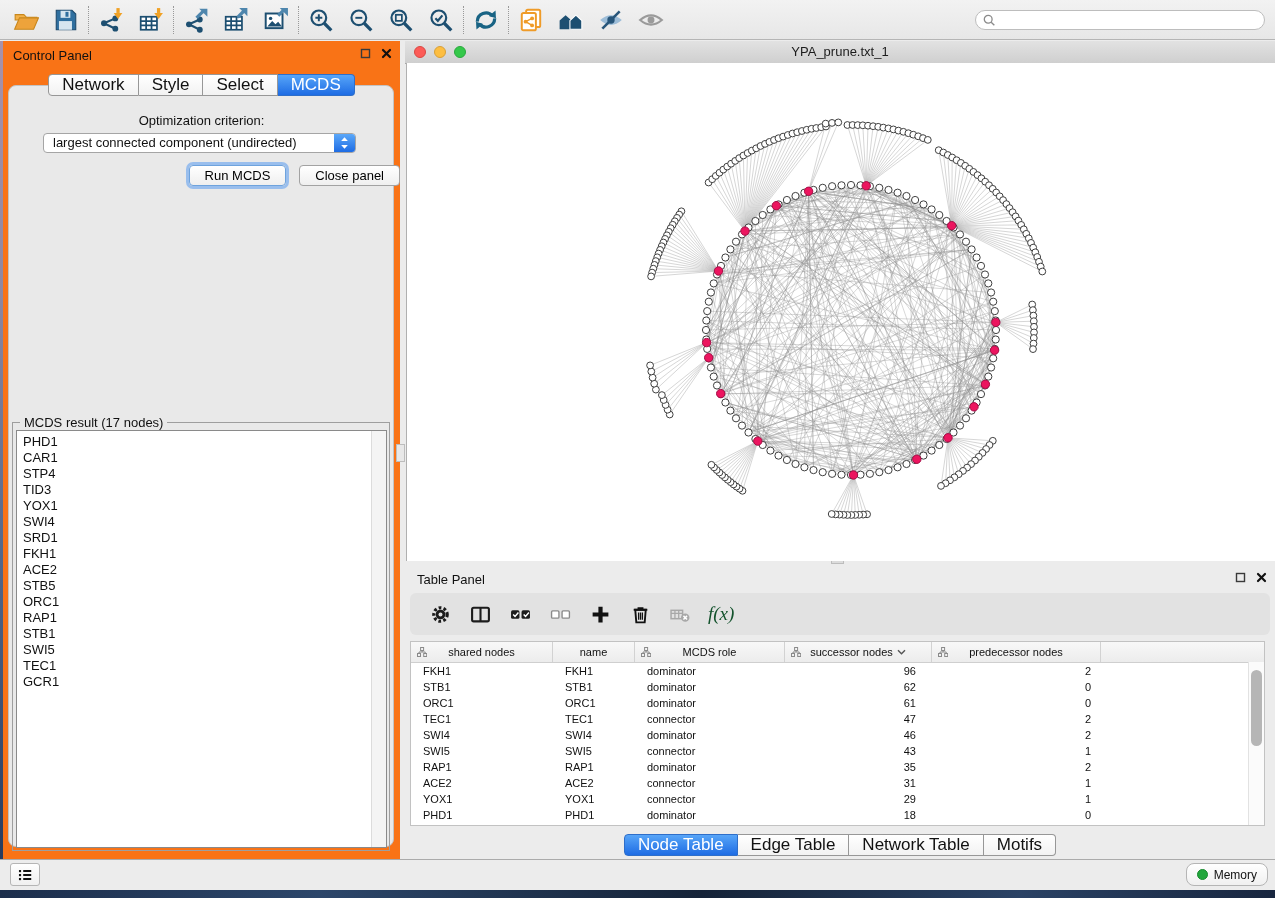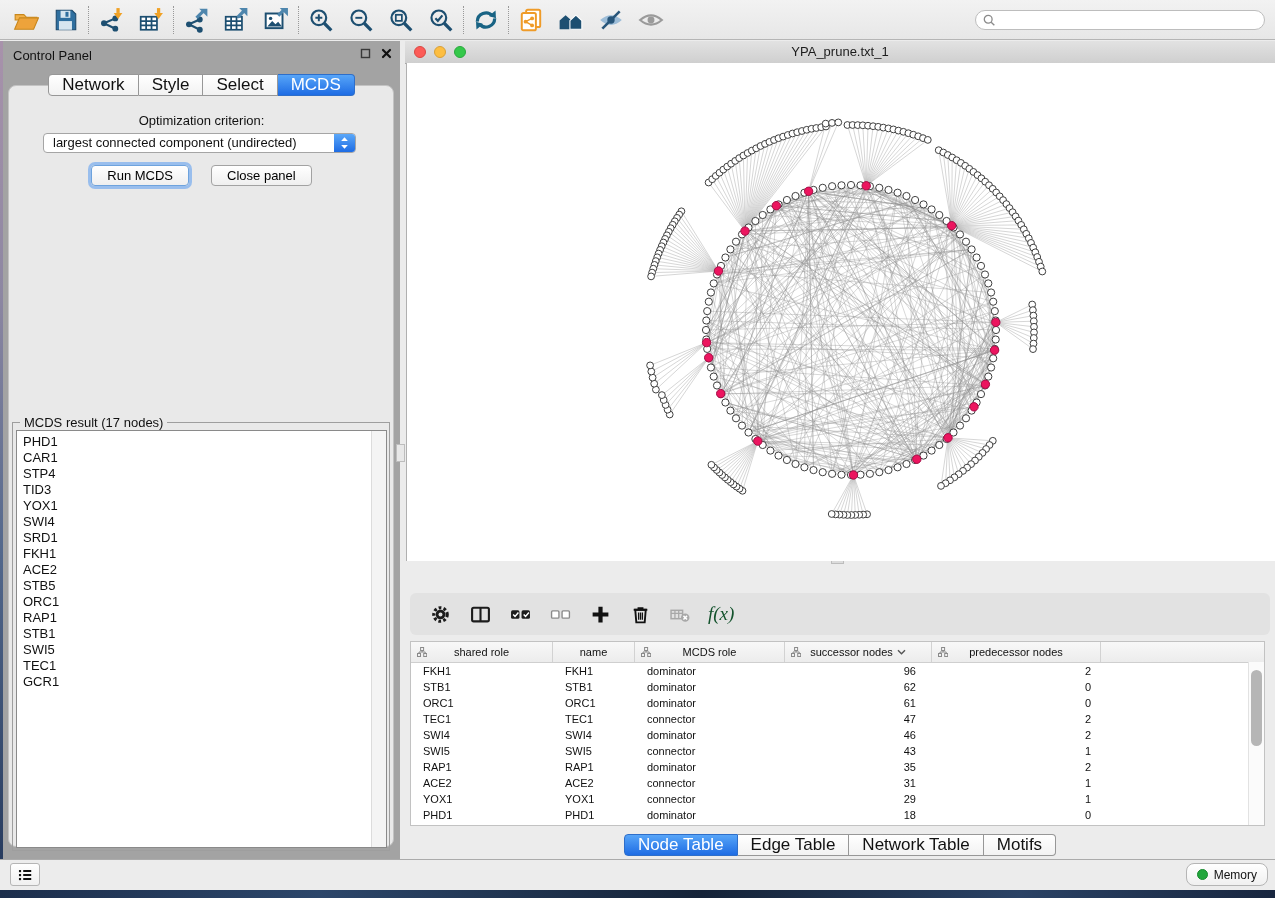--- a/index.html
+++ b/index.html
@@ -19,40 +19,40 @@
   .search-box svg{width:13px;height:13px;}
   .search-box input{border:none;outline:none;flex:1;height:16px;font:12px "Liberation Sans",sans-serif;background:transparent;}
 
   
   .left-strip{position:absolute;left:0;top:41px;width:3px;bottom:8px;
     background:linear-gradient(#a892ab,#8d87a2 30%,#53688c 60%,#23375a);}
   .bottom-strip{position:absolute;left:0;right:0;bottom:0;height:8px;
     background:linear-gradient(90deg,#1c2e4c,#2c466a 25%,#152338 55%,#2a4265 80%,#18263f);}
 
   
-  .control-panel{position:absolute;left:3px;top:41px;width:397px;height:819px;background:#a3a3a3;}
+  .control-panel{position:absolute;left:3px;top:41px;width:397px;height:819px;background:#f97316;}
   .panel-head{position:absolute;left:0;top:0;right:0;height:26px;}
   .panel-title{position:absolute;left:10px;top:7px;font-size:13px;}
   .head-icons{position:absolute;right:8px;top:7px;display:flex;gap:10px;}
   .head-icons svg{width:11px;height:11px;}
   .cp-box{position:absolute;left:5px;right:6px;top:44px;bottom:13px;background:#e9e9e9;
     border:1px solid #c3c3c3;border-radius:8px;}
   .seg-row{position:absolute;left:0;right:0;top:33px;display:flex;justify-content:center;z-index:2;}
   .seg{height:20px;line-height:20px;padding:0 13px;background:linear-gradient(#ffffff,#f2f2f2);
     border:1px solid #979797;border-left:none;font-size:17px;cursor:default;}
   .seg:first-child{border-left:1px solid #979797;border-radius:4px 0 0 4px;}
   .seg:last-child{border-radius:0 4px 4px 0;}
   .seg.active{background:linear-gradient(#57a5f8,#1e6ce4);color:#fff;border-color:#2e6ec9;}
   .opt-label{position:absolute;left:0;right:0;top:72px;text-align:center;font-size:13px;}
   .opt-select{position:absolute;left:40px;top:92px;width:313px;height:20px;background:#fff;
     border:1px solid #a5a5a5;border-radius:4px;box-sizing:border-box;}
   .opt-select .val{position:absolute;left:9px;top:0;line-height:18px;font-size:13px;white-space:nowrap;}
   .stepper{position:absolute;right:0;top:0;bottom:0;width:21px;border-radius:0 3px 3px 0;
     background:linear-gradient(#5ba8f9,#1e6ce4);display:flex;align-items:center;justify-content:center;}
-  .btn-row{position:absolute;left:0;right:0;top:124px;display:flex;justify-content:center;gap:22px;}
+  .btn-row{position:absolute;left:0;right:0;top:124px;display:flex;justify-content:flex-end;gap:13px;}
   .btn{height:21px;line-height:19px;padding:0 15px;background:linear-gradient(#ffffff,#efefef);
     border:1px solid #a2a2a2;border-radius:4px;font-size:13px;font-family:"Liberation Sans",sans-serif;cursor:default;}
   .btn.focused{box-shadow:0 0 0 3px rgba(110,168,240,.65);border-color:#6ea3dd;}
   .group-box{position:absolute;left:9px;right:10px;top:381px;bottom:9px;border:1px solid #9e9e9e;}
   .group-title{position:absolute;top:-8px;left:7px;background:#e9e9e9;padding:0 4px;font-size:13px;}
   .mcds-list{position:absolute;left:3px;right:2px;top:7px;bottom:2px;background:#fff;
     border:1px solid #8a8a8a;overflow:hidden;}
   .mcds-inner{position:absolute;left:0;top:0;right:14px;bottom:0;padding:3px 0 0 6px;
     font-size:13px;line-height:16px;}
   .mcds-scroll{position:absolute;right:0;top:0;bottom:0;width:14px;background:#f4f4f4;border-left:1px solid #dcdcdc;}
@@ -1172,20 +1172,31 @@
             <circle cx="446.5" cy="412.0" r="4.2"></circle>
             <circle cx="350.8" cy="378.1" r="4.2"></circle>
             <circle cx="313.7" cy="330.6" r="4.2"></circle>
             <circle cx="301.7" cy="294.7" r="4.2"></circle>
             <circle cx="299.6" cy="279.6" r="4.2"></circle>
           </g>
         </svg></div>
   </div>
 
   <div class="table-panel">
+    <div class="panel-head">
+      <span class="panel-title" style="left:12px">Table Panel</span>
+      <span class="head-icons">
+        <svg viewBox="0 0 11 11">
+            <rect x="1.5" y="1.5" width="8" height="8" fill="none" stroke="#3a3a3a" stroke-width="1.4"></rect>
+          </svg>
+        <svg viewBox="0 0 11 11">
+            <path d="M2 2l7 7M9 2L2 9" stroke="#111" stroke-width="2.2" stroke-linecap="round"></path>
+          </svg>
+      </span>
+    </div>
     <div class="tp-toolbar" id="tp-toolbar">
         <div class="tp-btn">
           <svg viewBox="0 0 20 20">
             <circle cx="10" cy="10" r="6.4" fill="none" stroke="#1c1c1c" stroke-width="3" stroke-dasharray="2.6 2.1"></circle>
             <circle cx="10" cy="10" r="4.6" fill="#1c1c1c"></circle>
             <circle cx="10" cy="10" r="1.9" fill="#e2e2e2"></circle>
           </svg>
         </div>
         <div class="tp-btn">
           <svg viewBox="0 0 20 20">
@@ -1234,21 +1245,21 @@
       <div class="nt-header" id="nt-header">
           <div class="th" style="width:142px">
             <svg class="tree" width="10" height="10" viewBox="0 0 10 10">
               <g fill="none" stroke="#8a8a8a">
                 <rect x="3.6" y="0.5" width="3" height="3"></rect>
                 <rect x="0.5" y="6.5" width="3" height="3"></rect>
                 <rect x="6.7" y="6.5" width="3" height="3"></rect>
                 <path d="M5.1 3.5V5M2 6.5V5h6.2v1.5"></path>
               </g>
             </svg>
-            <span>shared role</span>
+            <span>shared nodes</span>
           </div>
           <div class="th" style="width:82px">
             <span>name</span>
           </div>
           <div class="th" style="width:150px">
             <svg class="tree" width="10" height="10" viewBox="0 0 10 10">
               <g fill="none" stroke="#8a8a8a">
                 <rect x="3.6" y="0.5" width="3" height="3"></rect>
                 <rect x="0.5" y="6.5" width="3" height="3"></rect>
                 <rect x="6.7" y="6.5" width="3" height="3"></rect>

